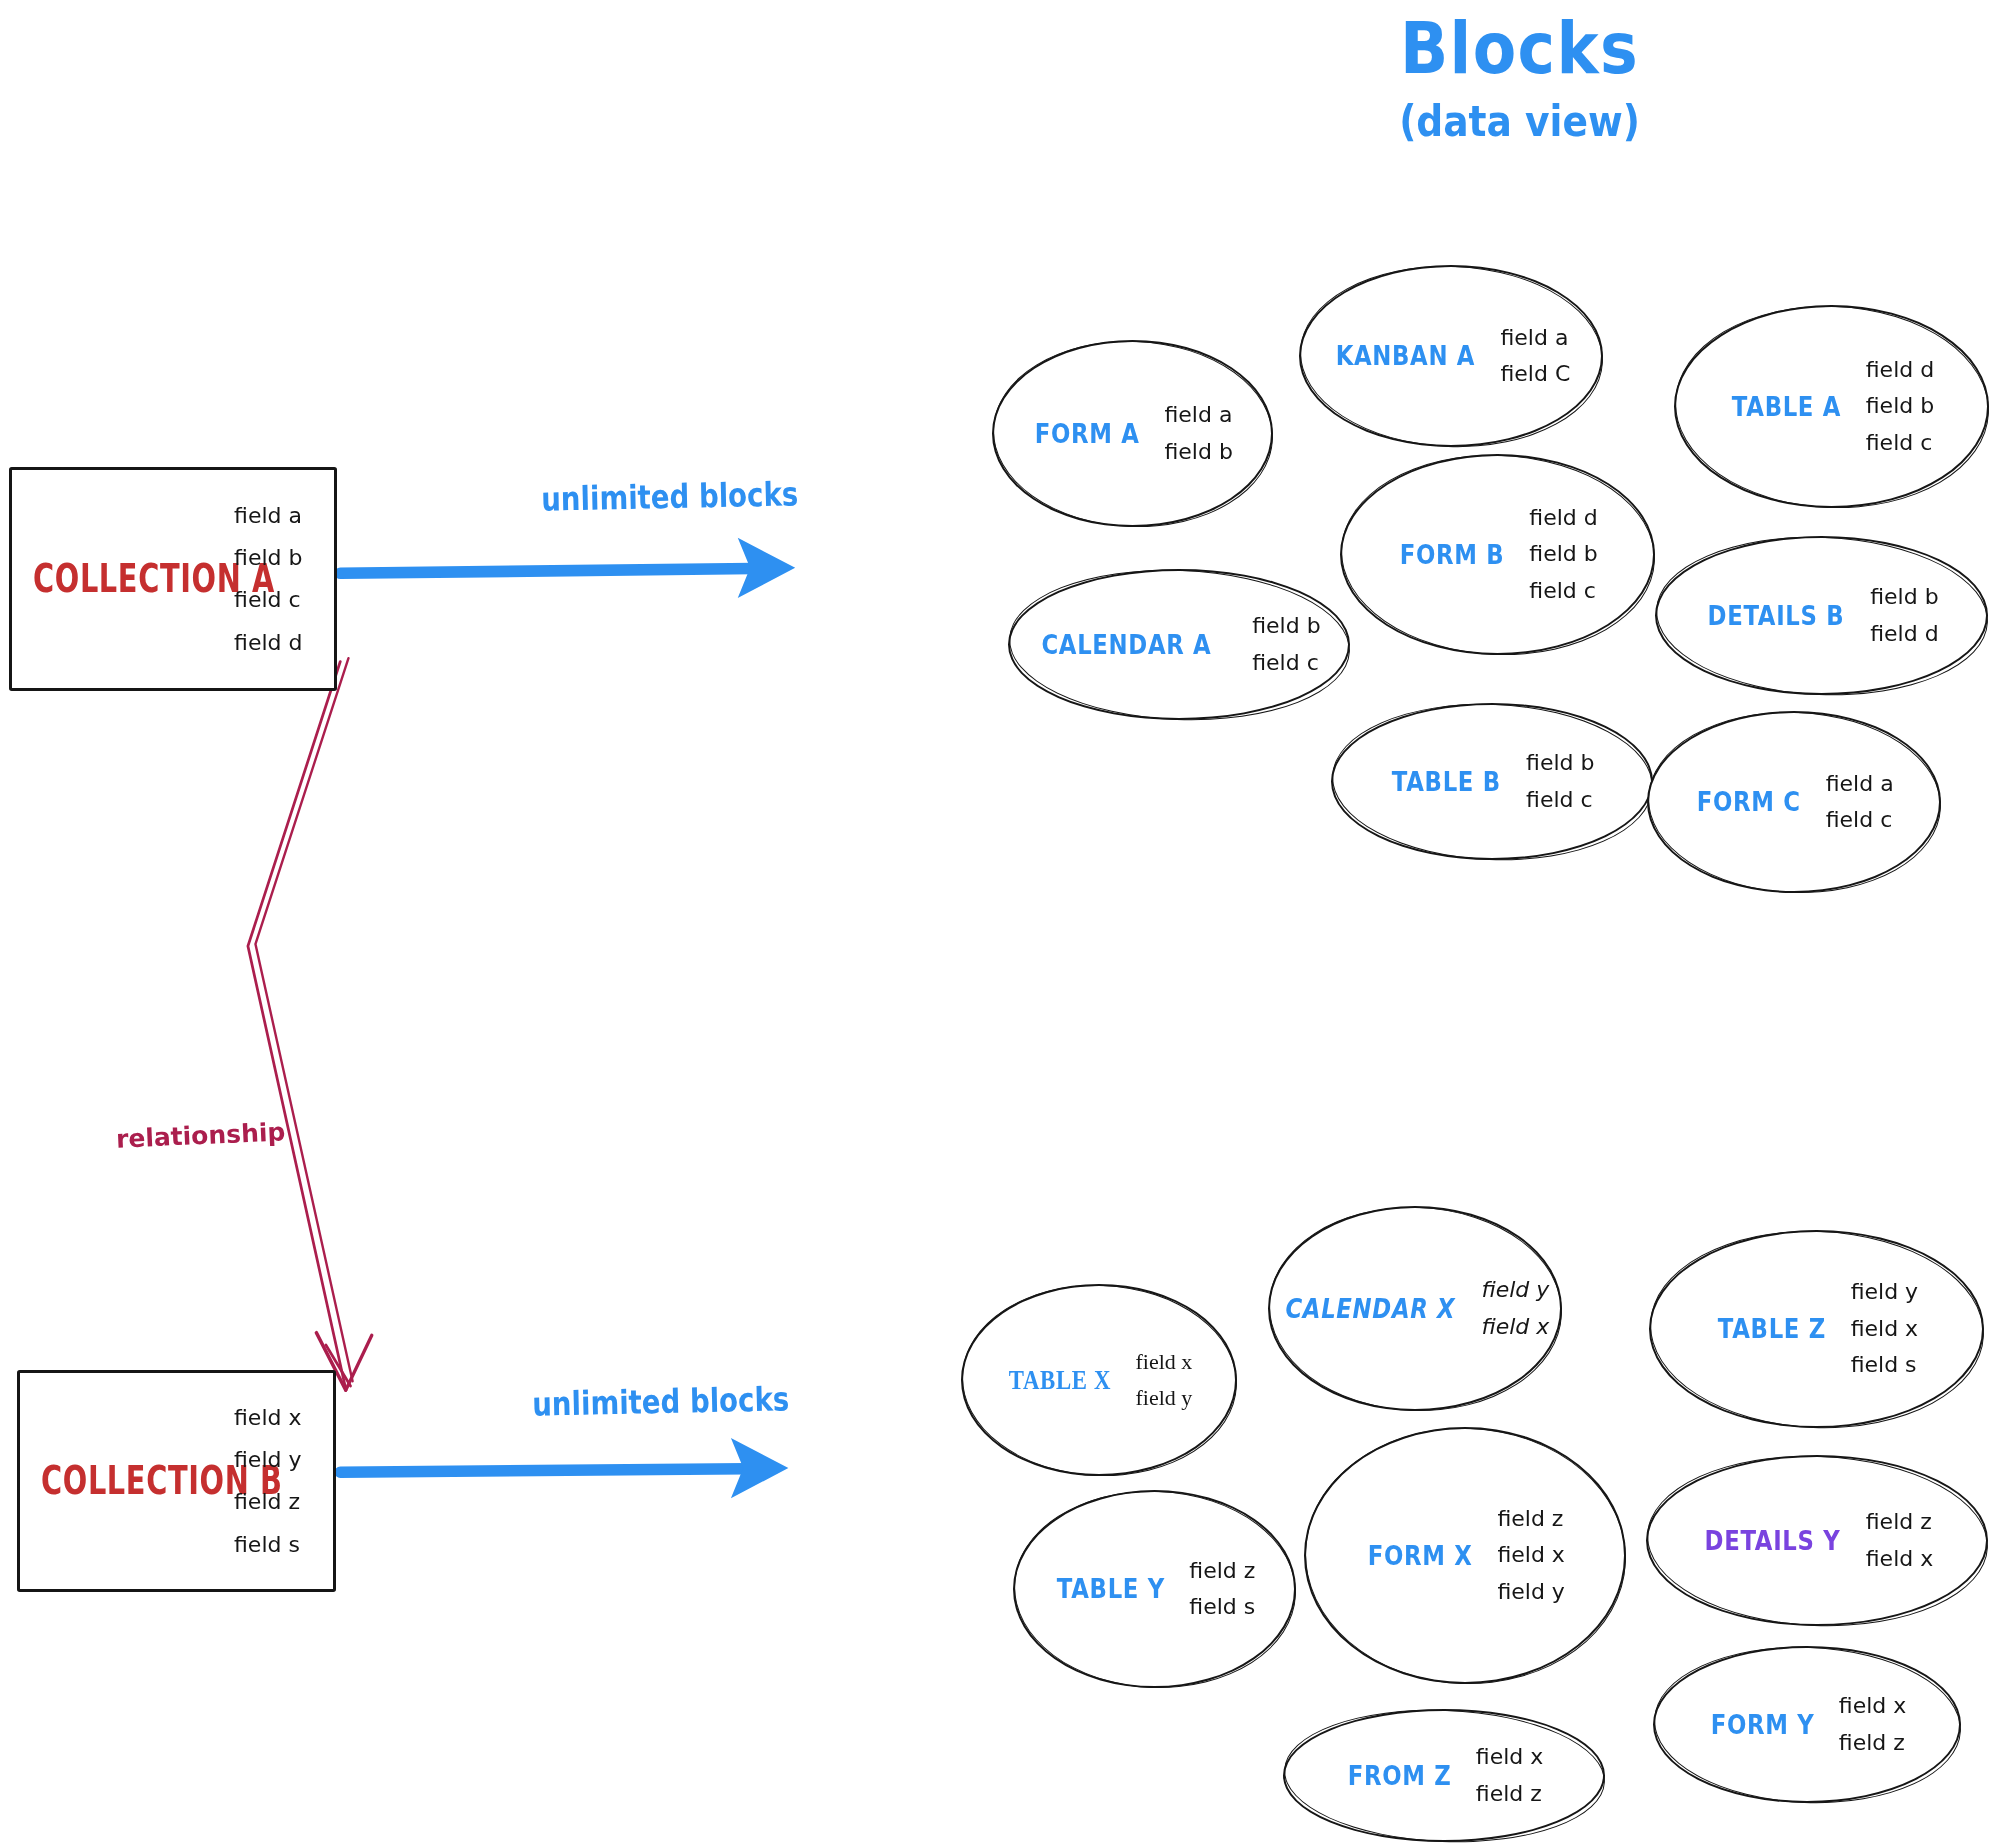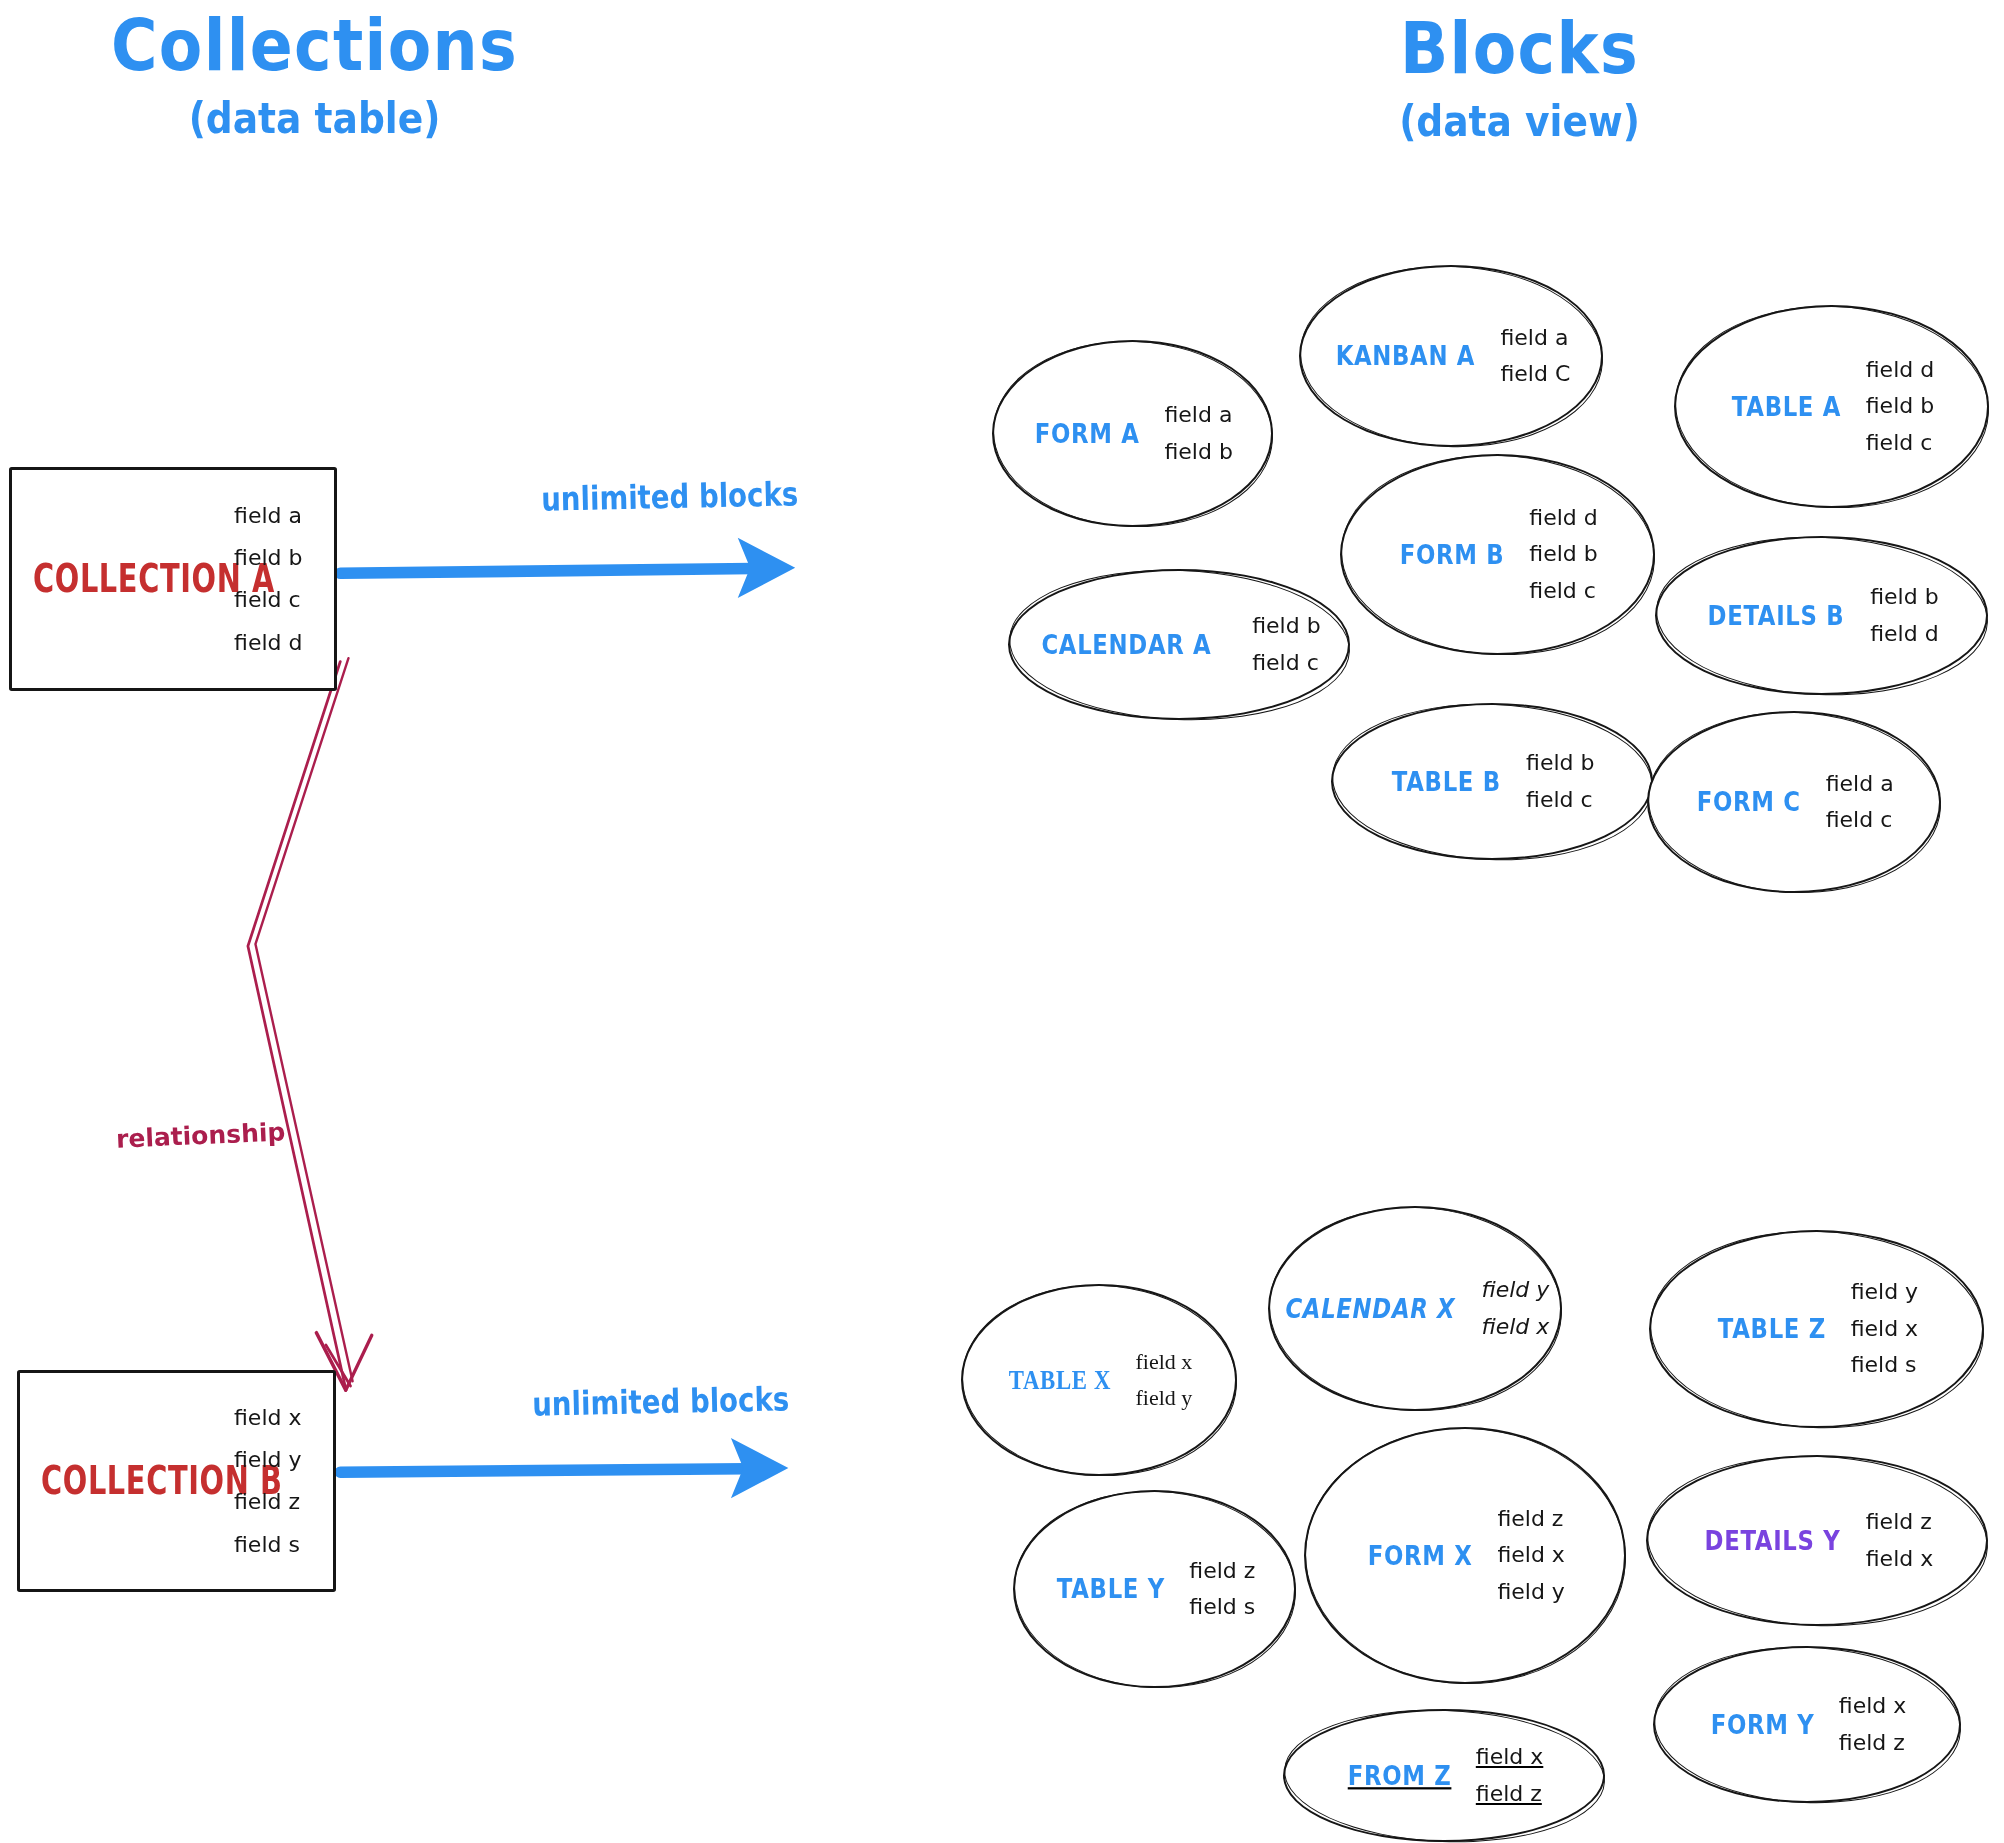--- a/index.html
+++ b/index.html
@@ -54,24 +54,20 @@
 
     <g stroke="#ab1e4d" fill="none" stroke-linecap="round">
       <polyline points="497,967 362,1383 504,2026" stroke-width="4"></polyline>
       <polyline points="509,962 373,1380 515,2019" stroke-width="3.5"></polyline>
       <path d="M462 1948 L505 2032" stroke-width="5"></path>
       <path d="M543 1952 L505 2032" stroke-width="5"></path>
       <path d="M476 1966 L512 2026" stroke-width="4"></path>
     </g>
   </svg>
 
-  <div class="hdr" style="left:82px;top:6.8px;width:465px;">
-    <div class="t">Collections</div>
-    <div class="s">(data table)</div>
-  </div>
   <div class="hdr" style="left:1321px;top:9.6px;width:397px;">
     <div class="t">Blocks</div>
     <div class="s">(data view)</div>
   </div>
 
   <div class="cbox" style="left:9px;top:467px;width:322px;height:218px;">
     <span class="cname">COLLECTION A</span>
     <span class="cfields">
       <span class="cfield">field a</span>
       <span class="cfield">field b</span>
@@ -203,21 +199,21 @@
   </div>
 
   <div class="block" style="left:1646px;top:1455px;width:342px;height:171px;">
     <span class="blabel purple">DETAILS Y</span>
     <span class="bfields">
       <span class="bfield">field z</span>
       <span class="bfield">field x</span>
     </span>
   </div>
 
-  <div class="block" style="left:1283px;top:1709px;width:322px;height:133px;text-decoration:underline;">
+  <div class="block" style="left:1283px;top:1709px;width:322px;height:133px;">
     <span class="blabel">FROM Z</span>
     <span class="bfields">
       <span class="bfield">field x</span>
       <span class="bfield">field z</span>
     </span>
   </div>
 
   <div class="block" style="left:1653px;top:1646px;width:308px;height:157px;">
     <span class="blabel">FORM Y</span>
     <span class="bfields">

